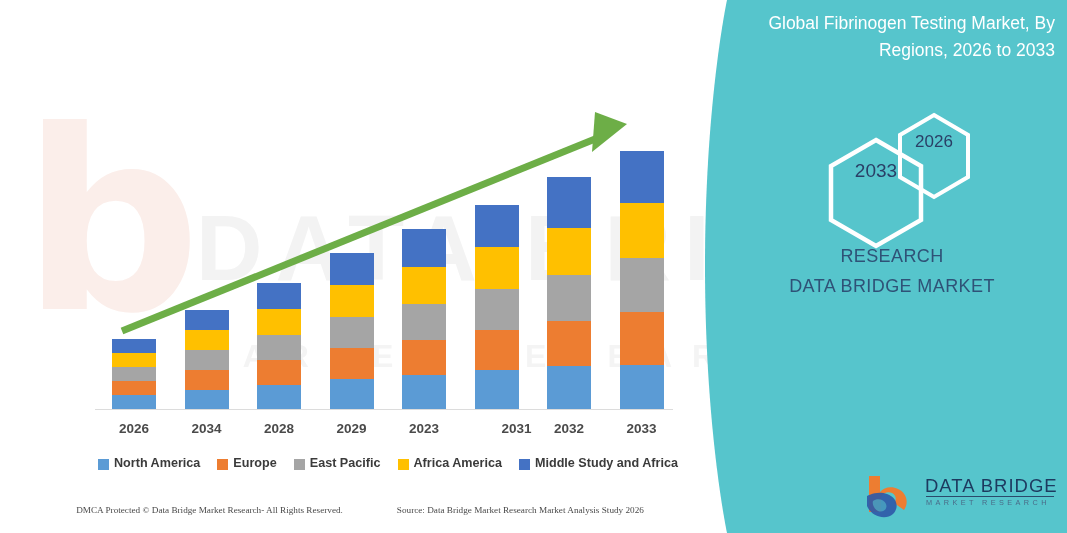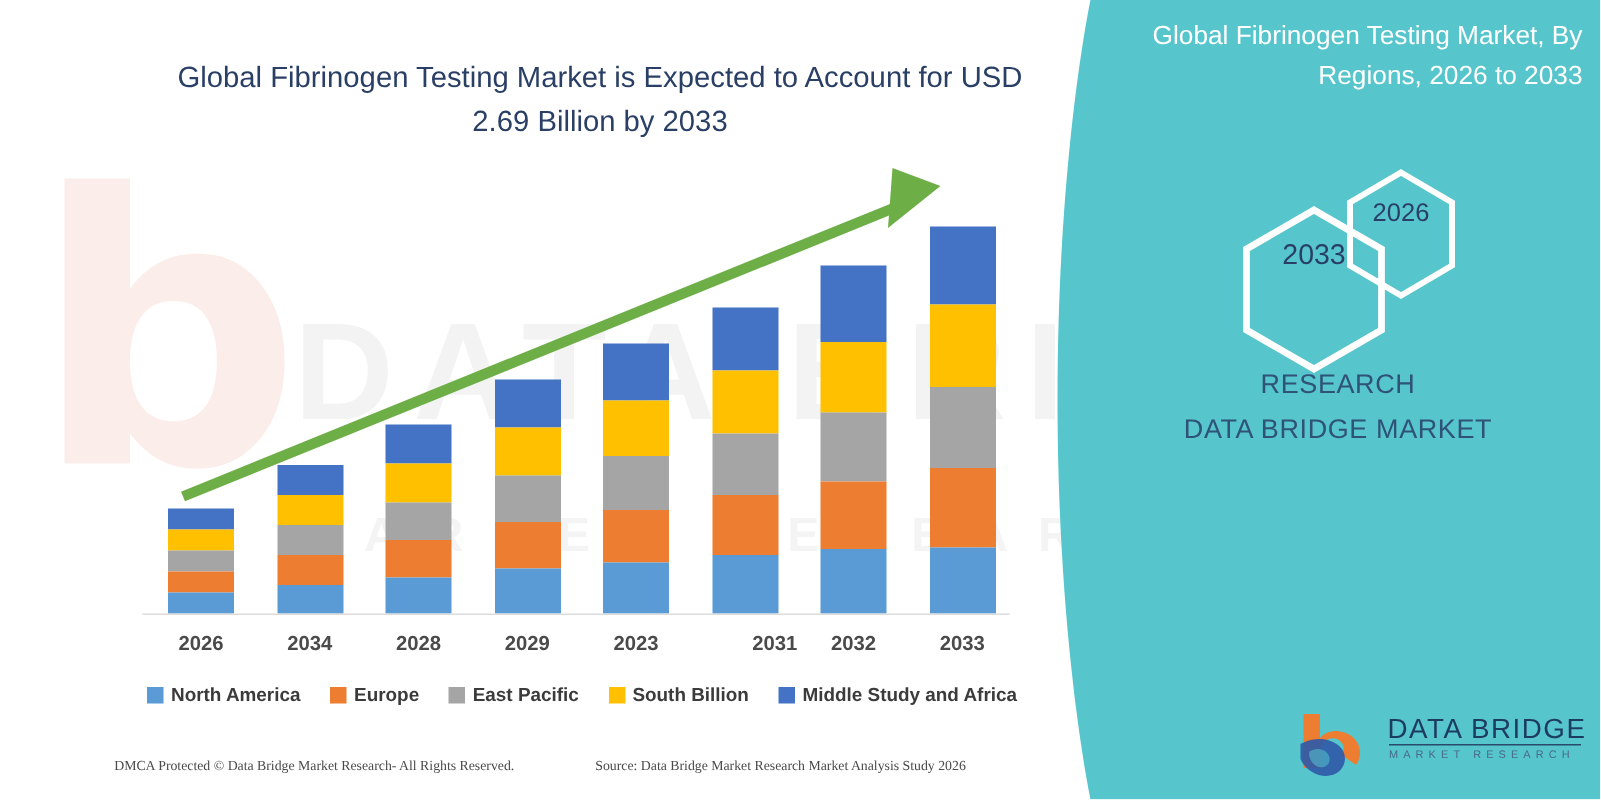--- a/index.html
+++ b/index.html
@@ -55,21 +55,21 @@
   }
 
   
   .arrow-svg { position: absolute; left: 0; top: 0; width: 720px; height: 460px; }
 
   
   .legend {
     position: absolute; left: 98px; top: 456px; width: 580px;
     display: flex; align-items: center; justify-content: space-between;
   }
-  .lg-item { display: flex; align-items: center; gap: 5px; }
+  .lg-item { display: flex; align-items: flex-end; gap: 5px; }
   .lg-swatch { width: 11px; height: 11px; display: block; }
   .lg-label { font-size: 12.6px; font-weight: 700; color: #3b3b3b; white-space: nowrap; }
 
   
   .footer {
     position: absolute; left: 0; top: 505px; width: 720px;
     display: flex; justify-content: center; gap: 54px;
     font-family: "Liberation Serif", serif; font-size: 9.2px; color: #4a4a4a;
     white-space: nowrap;
   }
@@ -110,21 +110,20 @@
 <body>
 
 <div id="page">
 
   <div class="wm-wrap">
     <div class="wm-b">b</div>
     <div class="wm-data">DATA BRIDGE</div>
     <div class="wm-mr">MARKET RESEARCH</div>
   </div>
 
-  <div class="chart-title">Global Fibrinogen Testing Market is Expected to Account for USD 2.69 Billion by 2033</div>
 
   <div class="plot">
     <div class="bars-layer" id="bars-layer">
         <div class="bar" style="left: 112px; height: 409px;">
           <div class="seg" style="height: 14px; background: rgb(91, 155, 213);"></div>
           <div class="seg" style="height: 14px; background: rgb(237, 125, 49);"></div>
           <div class="seg" style="height: 14px; background: rgb(165, 165, 165);"></div>
           <div class="seg" style="height: 14px; background: rgb(255, 192, 0);"></div>
           <div class="seg" style="height: 14px; background: rgb(68, 114, 196);"></div>
         </div>
@@ -204,21 +203,21 @@
       <div class="lg-item">
         <span class="lg-swatch" style="background: rgb(237, 125, 49);"></span>
         <span class="lg-label">Europe</span>
       </div>
       <div class="lg-item">
         <span class="lg-swatch" style="background: rgb(165, 165, 165);"></span>
         <span class="lg-label">East Pacific</span>
       </div>
       <div class="lg-item">
         <span class="lg-swatch" style="background: rgb(255, 192, 0);"></span>
-        <span class="lg-label">South Billion</span>
+        <span class="lg-label">Africa America</span>
       </div>
       <div class="lg-item">
         <span class="lg-swatch" style="background: rgb(68, 114, 196);"></span>
         <span class="lg-label">Middle Study and Africa</span>
       </div>
     </div>
 
   <div class="footer">
     <span>DMCA Protected © Data Bridge Market Research- All Rights Reserved.</span>
     <span>Source: Data Bridge Market Research  Market Analysis Study 2026</span>

